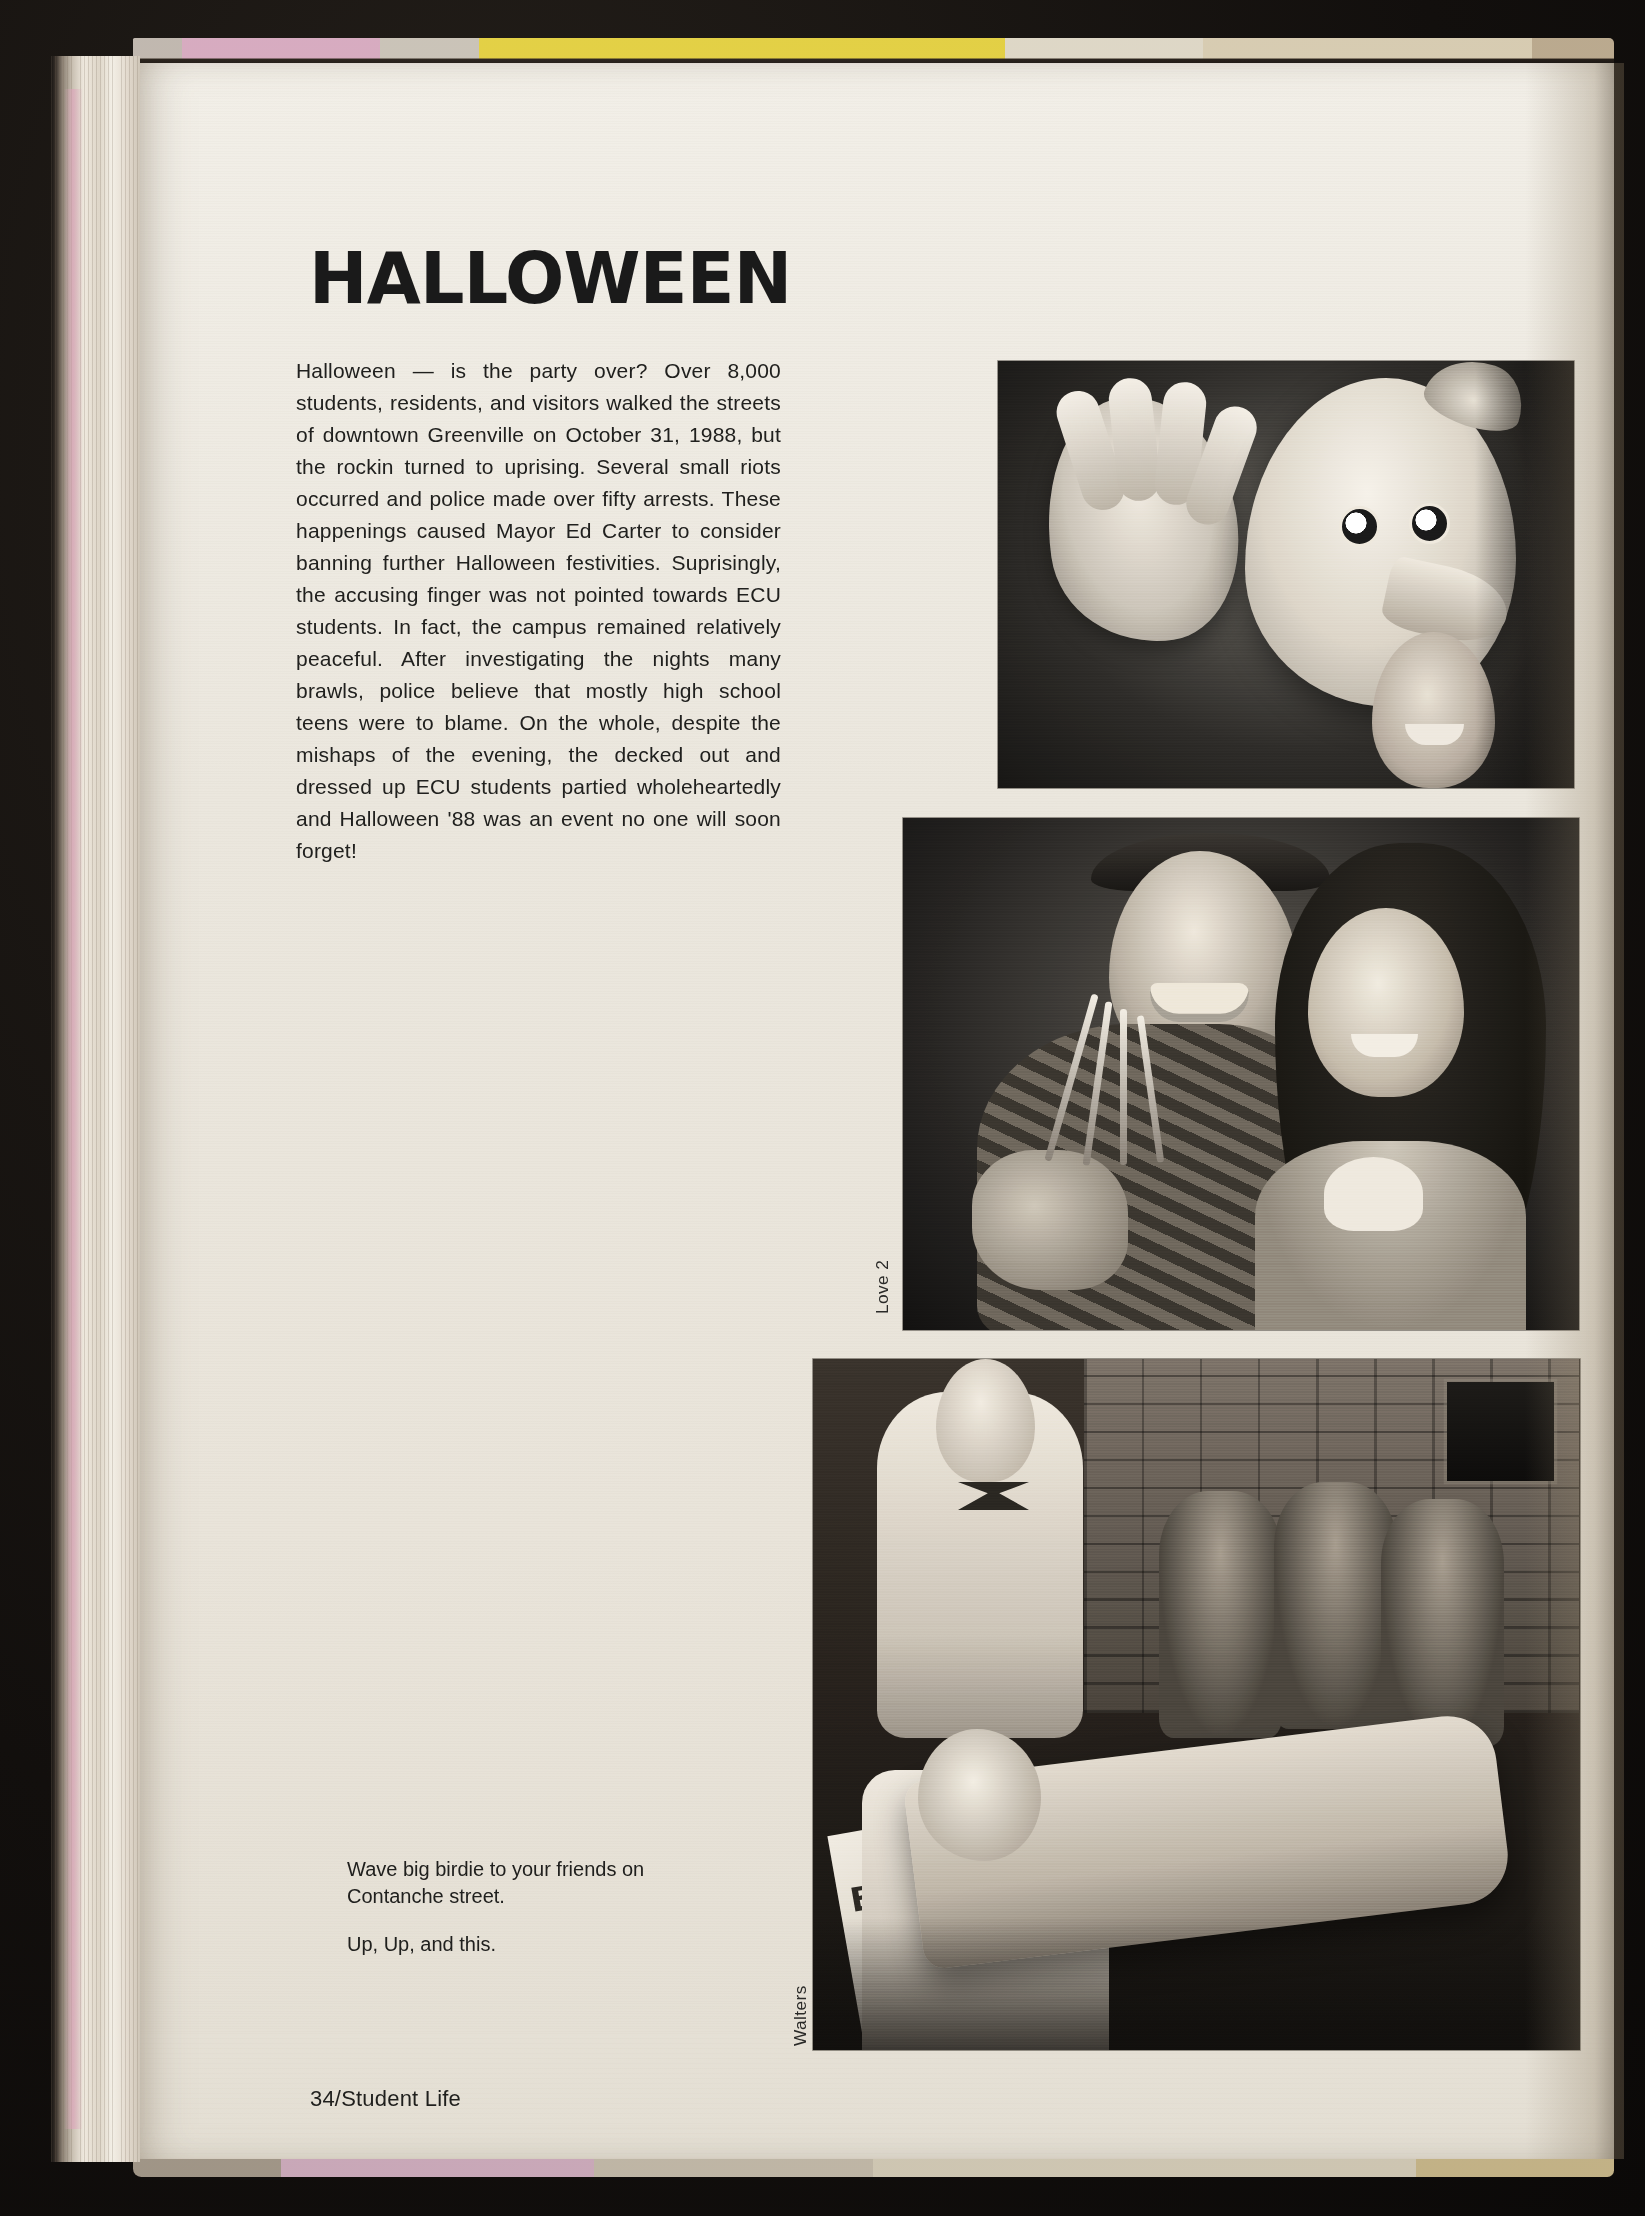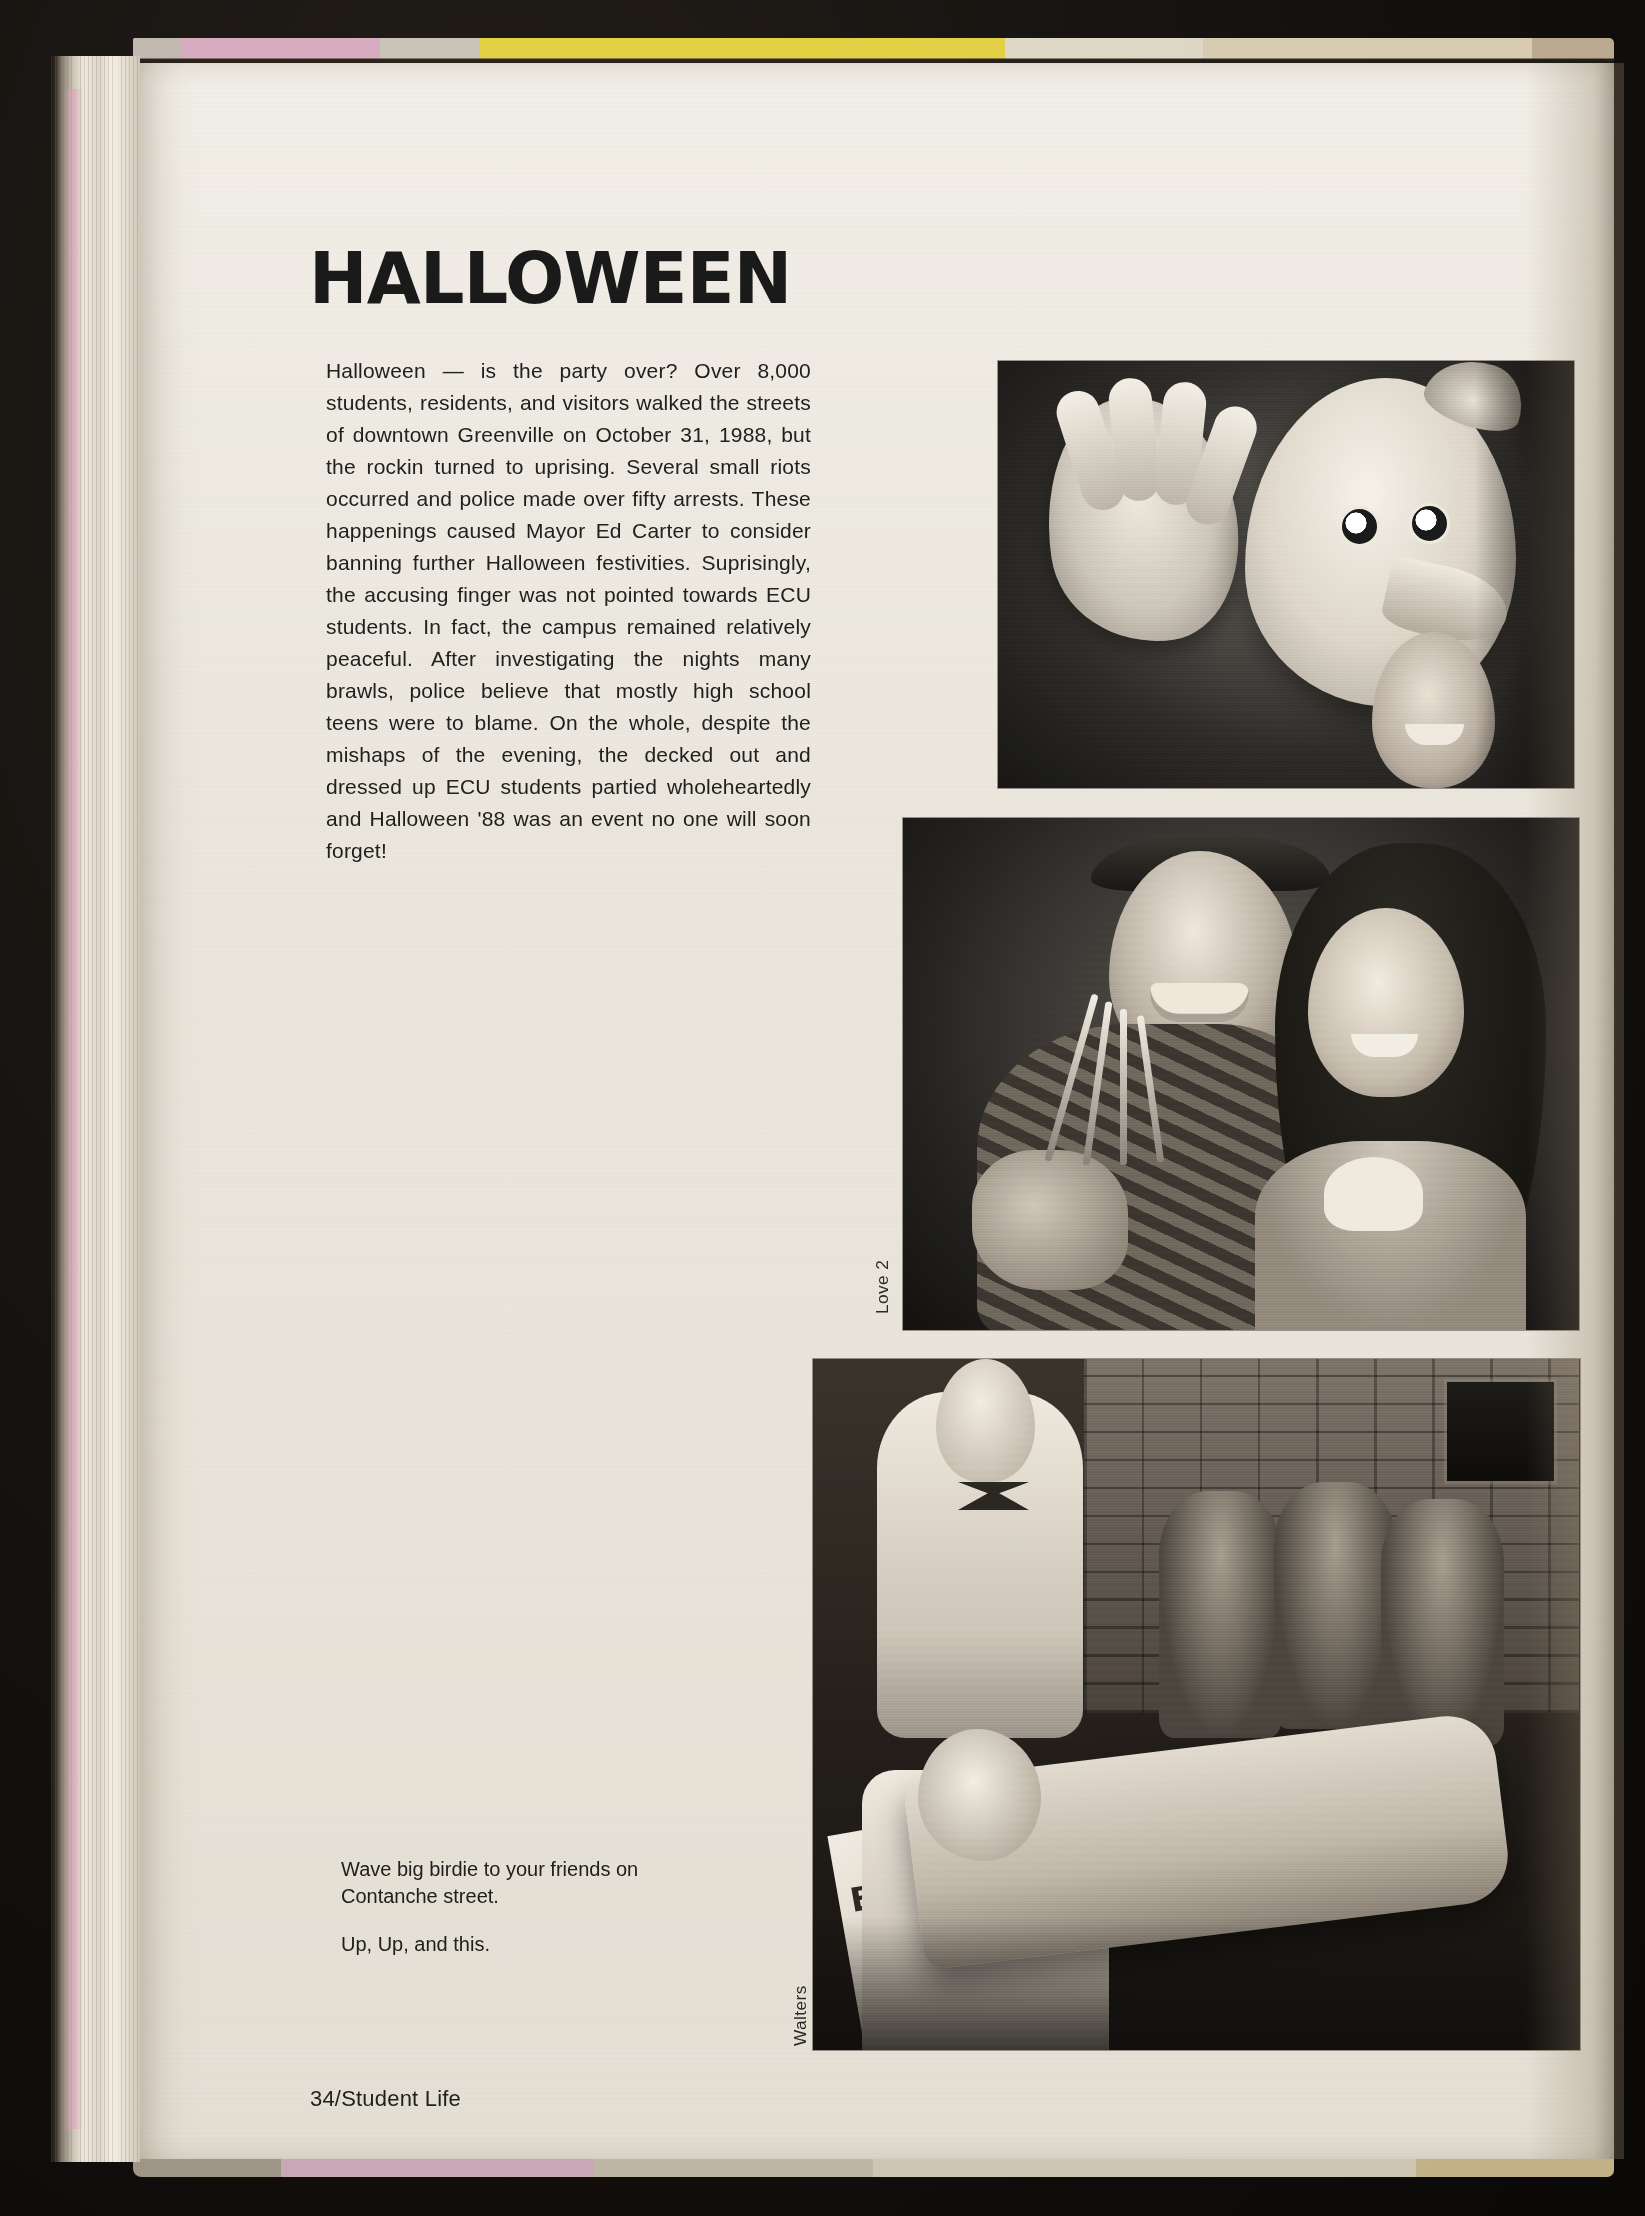--- a/index.html
+++ b/index.html
@@ -160,34 +160,34 @@
     letter-spacing: -0.8px;
     font-weight: 700;
     color: #1a1a1a;
     font-family: "DejaVu Sans", sans-serif;
     transform: scaleX(.97);
     transform-origin: left top;
   }
 
   .body-copy {
     position: absolute;
-    left: 186px;
+    left: 156px;
     top: 292px;
     width: 485px;
     font-size: 21px;
     line-height: 32px;
     color: #20201e;
     letter-spacing: 0.2px;
     text-align: justify;
     font-family: "Liberation Sans", sans-serif;
   }
 
   .captions {
     position: absolute;
-    left: 201px;
+    left: 207px;
     top: 1793px;
     width: 354px;
     font-size: 20px;
     line-height: 27px;
     color: #20201e;
     font-family: "Liberation Sans", sans-serif;
   }
   .captions p { margin: 0 0 21.4px 0; }
 
   .folio {

